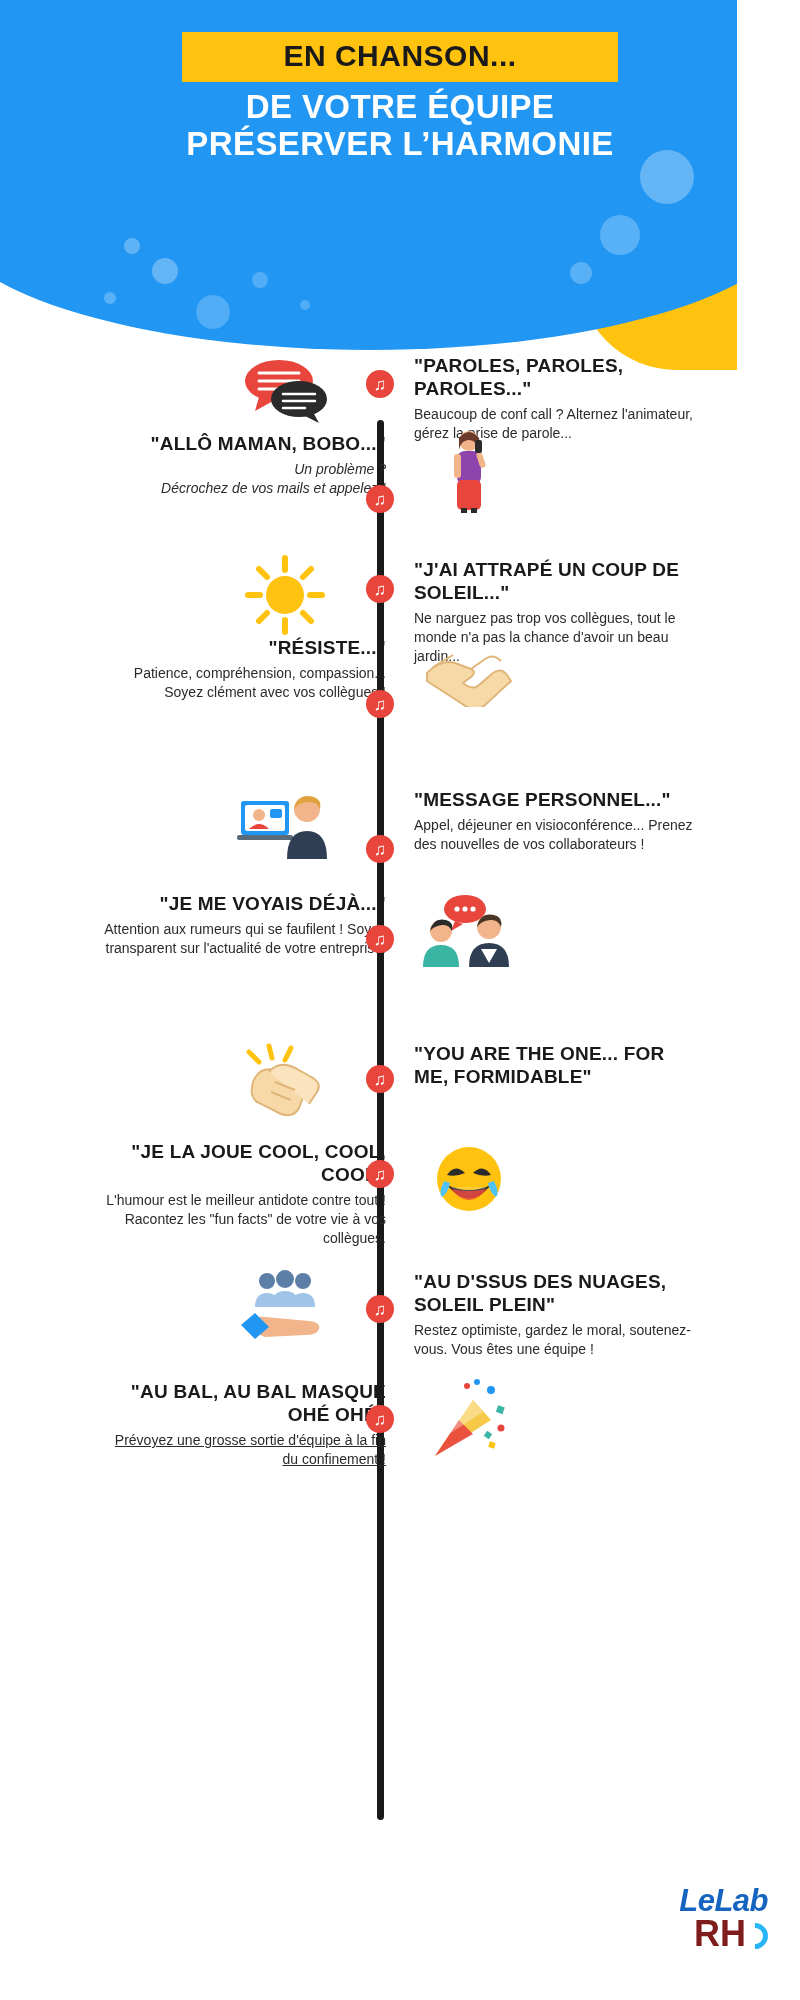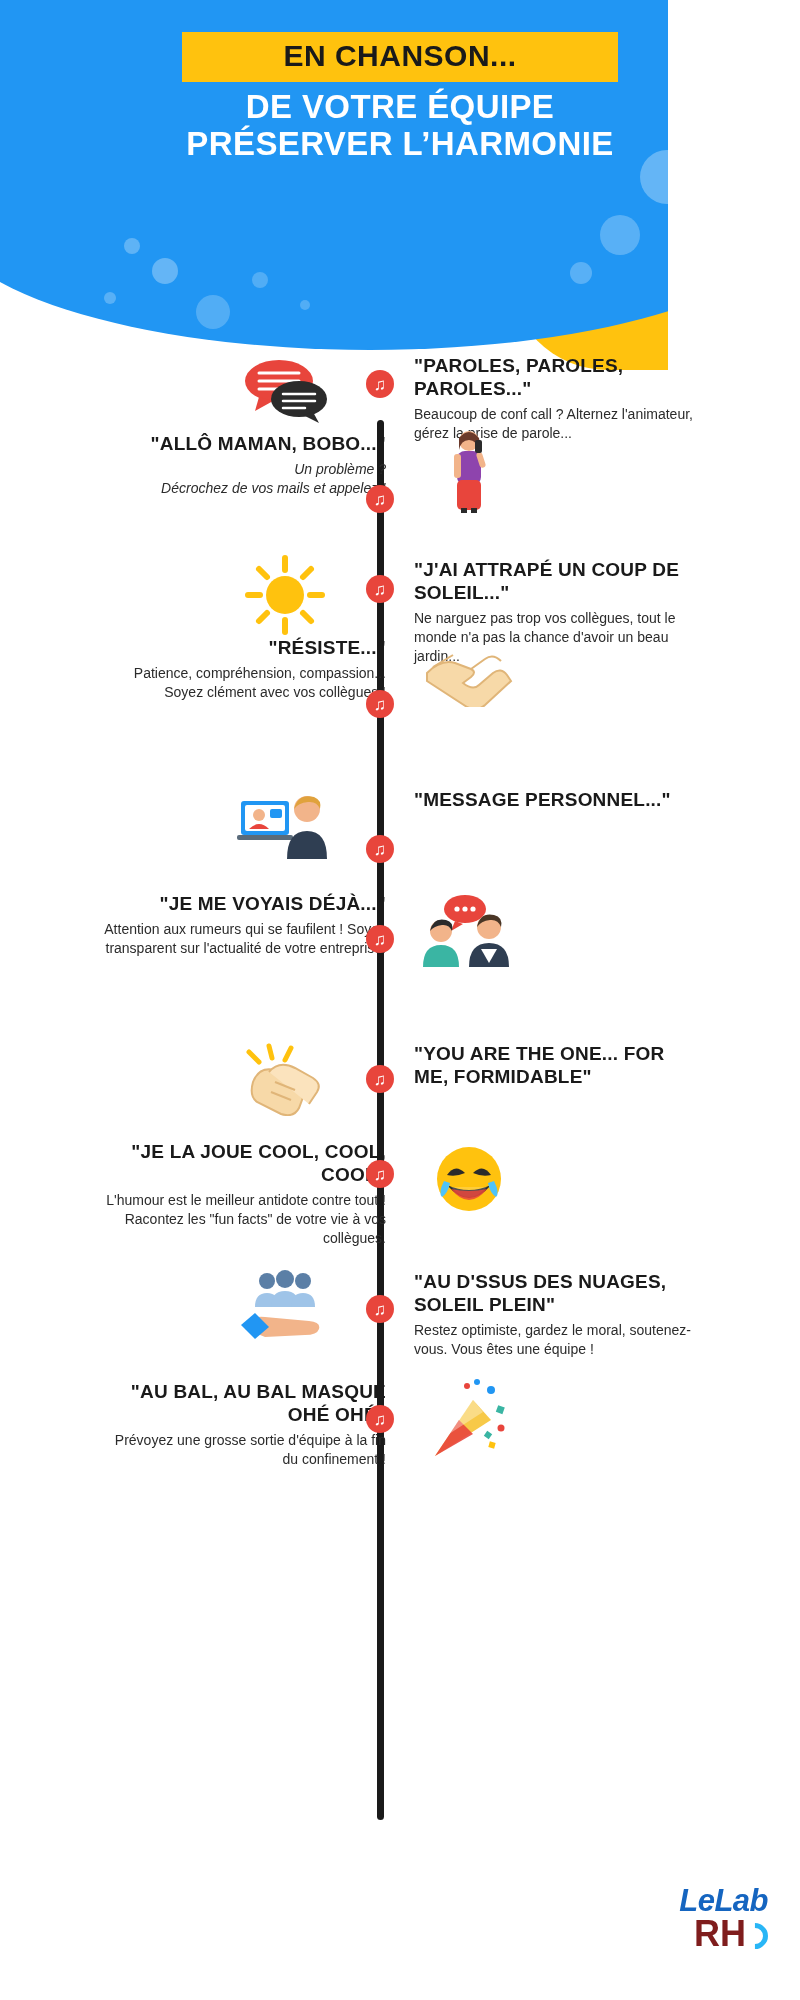--- a/index.html
+++ b/index.html
@@ -8,21 +8,21 @@
     height: 2000px;
     background: #ffffff;
     font-family: "Liberation Sans", sans-serif;
     position: relative;
     overflow: hidden;
   }
 
   
   .header {
     position: relative;
-    width: 668px;
+    width: 737px;
     height: 370px;
     overflow: hidden;
   }
   .hdr-yellow-blob {
     position: absolute;
     right: -40px;
     top: 130px;
     width: 200px;
     height: 240px;
     background: #ffc20e;
@@ -323,20 +323,21 @@
       <path d="M12 42 q10 -10 20 0 z" fill="#e8453c"></path>
       <rect x="33" y="22" width="12" height="9" rx="2" fill="#2196f3"></rect>
       <rect x="0" y="48" width="56" height="5" rx="2" fill="#5a6b7a"></rect>
       <circle cx="70" cy="22" r="13" fill="#f2b48a"></circle>
       <path d="M57 22 q4 -16 20 -12 q8 3 6 12 q-3 -8 -12 -7 q-10 1 -14 7 z" fill="#e0a23c"></path>
       <path d="M50 72 q0 -28 20 -28 q20 0 20 28 z" fill="#2f3e52"></path>
     </svg>
         </div>
         <div class="txt">
           <div class="h">"MESSAGE PERSONNEL..."</div>
+          <div class="p" style="white-space: pre-line;">Appel, déjeuner en visioconférence... Prenez des nouvelles de vos collaborateurs !</div>
         </div>
       </div>
       <div class="note" style="top: 555px;">
         <div class="note-circle">♫</div>
       </div>
       <div class="item side-left" style="top: 522px; left: 0px; width: 800px;">
         <div class="ico">
           <svg width="100" height="76" viewBox="0 0 100 76">
       <ellipse cx="46" cy="16" rx="21" ry="14" fill="#e8453c"></ellipse>
       <path d="M36 28 l-4 10 12 -7 z" fill="#e8453c"></path>
@@ -443,21 +444,21 @@
         <circle cx="72" cy="52" r="3.5"></circle>
         <circle cx="38" cy="10" r="3"></circle>
       </g>
       <g fill="#ffc20e">
         <rect x="60" y="66" width="6" height="6" transform="rotate(15 63 69)"></rect>
       </g>
     </svg>
         </div>
         <div class="txt">
           <div class="h">"AU BAL, AU BAL MASQUÉ OHÉ OHÉ"</div>
-          <div class="p" style="white-space: pre-line;">Prévoyez une grosse sortie d'équipe à la fin du confinement !</div>
+          <div class="p" style="white-space: pre-line; text-decoration: underline;">Prévoyez une grosse sortie d'équipe à la fin du confinement !</div>
         </div>
       </div>
     </div>
 </div>
 
 <div class="footer">
   <div class="logo">
     <div class="logo-top">LeLab</div>
     <div class="logo-bot">
       <span>RH</span><span class="logo-swoosh"></span>

